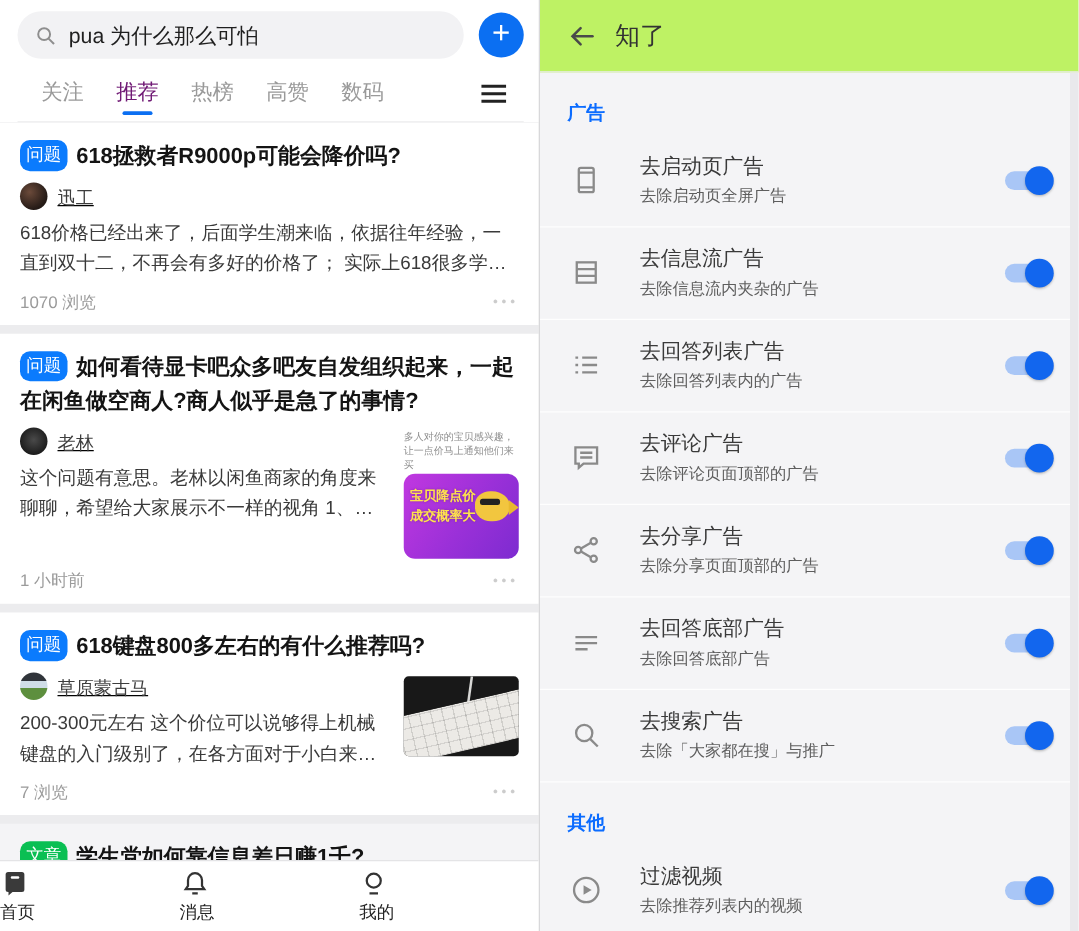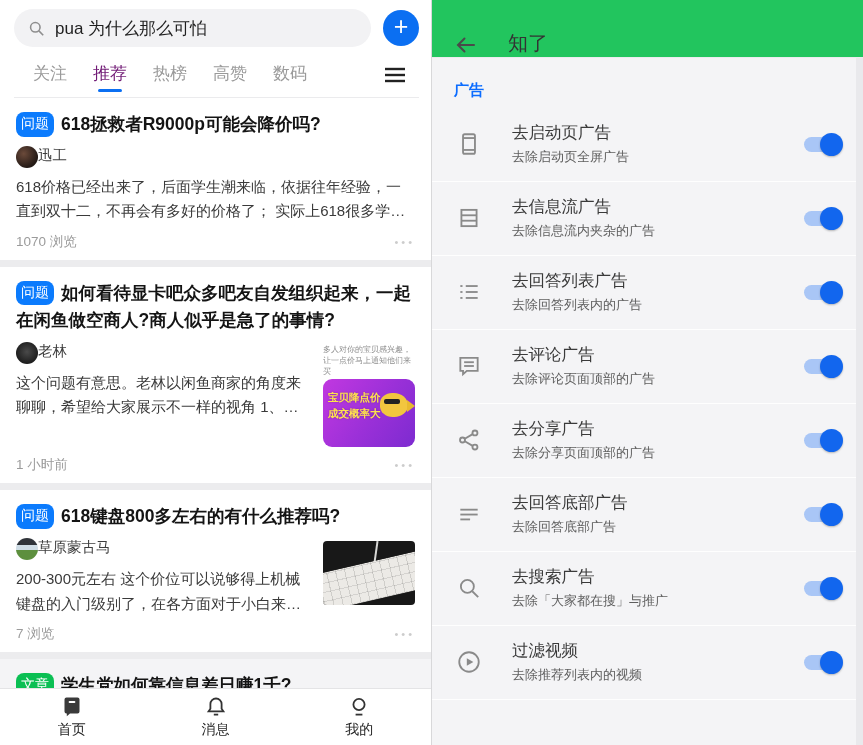--- a/index.html
+++ b/index.html
@@ -28,21 +28,21 @@
                        bottom:5px; width:24px; height:3.5px; border-radius:2px; background:#0b6ff2; }
   .menu-icon { margin-left:auto; padding-bottom:10px; cursor:pointer; }
 
   .feed { flex:1; overflow:hidden; display:flex; flex-direction:column; gap:7px; background:#ececee; }
   .card { background:#fff; padding:13px 16px 9px; cursor:pointer; }
   .card.gray { background:#f4f4f6; flex:1; }
   .card-title { font-size:17.5px; font-weight:bold; color:#141414; line-height:1.55; }
   .badge { display:inline-block; font-size:14px; font-weight:normal; color:#fff; background:#0b7bfd;
            border-radius:8px; padding:1px 5px 2px; margin-right:7px; vertical-align:2px; }
   .badge.green { background:#0abf53; }
-  .author { display:flex; align-items:flex-start; gap:0; margin:8px 0 7px; }
+  .author { display:flex; align-items:flex-end; gap:8px; margin:8px 0 7px;text-decoration:underline; }
   .avatar { width:22px; height:22px; border-radius:50%; flex:0 0 auto; }
   .avatar.a1 { background:radial-gradient(circle at 35% 35%, #6b4a3a, #241a16 70%); }
   .avatar.a2 { background:radial-gradient(circle at 50% 45%, #4a4a4a, #1d1d1d 70%); }
   .avatar.a3 { background:linear-gradient(to bottom, #30343a 0 30%, #cfdde6 30% 55%, #5d8f3e 55%); }
   .author-name { font-size:14.5px; color:#3d3d3d; }
   .card-body { display:flex; gap:12px; align-items:flex-start; }
   .excerpt { flex:1; font-size:15px; color:#3a3a3a; line-height:1.62;
              display:-webkit-box; -webkit-line-clamp:2; -webkit-box-orient:vertical; overflow:hidden; }
   .card-footer { display:flex; align-items:center; justify-content:space-between; margin-top:9px;text-align:center; }
   .meta { font-size:13.5px; color:#9b9b9b; }
@@ -62,28 +62,28 @@
                  border-top:6px solid transparent; border-bottom:6px solid transparent;
                  border-left:8px solid #e9b92f; }
   .kb-thumb { width:92px; height:64px; border-radius:4px; background:#181818; position:relative; overflow:hidden; }
   .kb-board { position:absolute; left:-12px; top:20px; width:130px; height:38px; background:#eceae6;
               transform:rotate(-13deg); border-radius:3px;
               background-image:repeating-linear-gradient(90deg, rgba(0,0,0,.12) 0 1px, transparent 1px 9px),
                                repeating-linear-gradient(0deg, rgba(0,0,0,.10) 0 1px, transparent 1px 9px); }
   .kb-cable { position:absolute; left:52px; top:0; width:2px; height:22px; background:#d8d8d6; transform:rotate(8deg); }
 
   .bottomnav { height:57px; background:#fff; border-top:1px solid #e4e4e6; display:flex; flex:0 0 57px; }
-  .nav-item { flex:1; display:flex; flex-direction:column; align-items:center; justify-content:center;
+  .nav-item { flex:1; display:flex; flex-direction:column; align-items:flex-start; justify-content:center;
               gap:2px; cursor:pointer; }
   .nav-label { font-size:14px; color:#242424; }
 
   
   .right { flex:1; background:#f4f4f6; display:flex; flex-direction:column; overflow:hidden; position:relative; }
-  .right-header { height:58px; flex:0 0 58px; background:#22c55e; display:flex; align-items:flex-end;
-                  padding:0 22px; gap:30px; border-bottom:1px solid #ececee; }
+  .right-header { height:58px; flex:0 0 58px; background:#bef264; display:flex; align-items:center;
+                  padding:0 22px; gap:14px; border-bottom:1px solid #ececee; }
   .back-btn { cursor:pointer; display:flex; align-items:center; }
   .right-title { font-size:20px; color:#333; }
   .right-body { flex:1; overflow:hidden; }
   .section-label { color:#0b6cff; font-size:15px; font-weight:bold; padding:23px 22px 8px; }
   .srow { display:flex; align-items:center; padding:14px 22px 15px;
           border-bottom:1px solid rgba(255,255,255,.85); cursor:pointer; }
   .srow-icon { width:30px; flex:0 0 30px; margin-right:28px; display:flex; align-items:center; justify-content:center; }
   .srow-text { flex:1; min-width:0; }
   .srow-title { font-size:16.5px; color:#3a3a3a; margin-bottom:4px; }
   .srow-sub { font-size:13px; color:#5e5e5e; }
@@ -354,20 +354,21 @@
               <line x1="15" y1="15" x2="20.5" y2="20.5"></line>
           </svg>
         </span>
         <span class="srow-text">
           <div class="srow-title">去搜索广告</div>
           <div class="srow-sub">去除「大家都在搜」与推广</div>
         </span>
         <span class="switch" role="switch" aria-checked="true"></span>
       </div>
 
+      <div class="section-label">其他</div>
 
       <div class="srow">
         <span class="srow-icon">
           <svg width="26" height="26" viewBox="0 0 24 24" fill="none" stroke="#8a8a8a" stroke-width="1.7">
             <circle cx="12" cy="12" r="9"></circle>
               <path d="M10 8.5l6 3.5-6 3.5z" fill="#8a8a8a" stroke="none"></path>
           </svg>
         </span>
         <span class="srow-text">
           <div class="srow-title">过滤视频</div>

